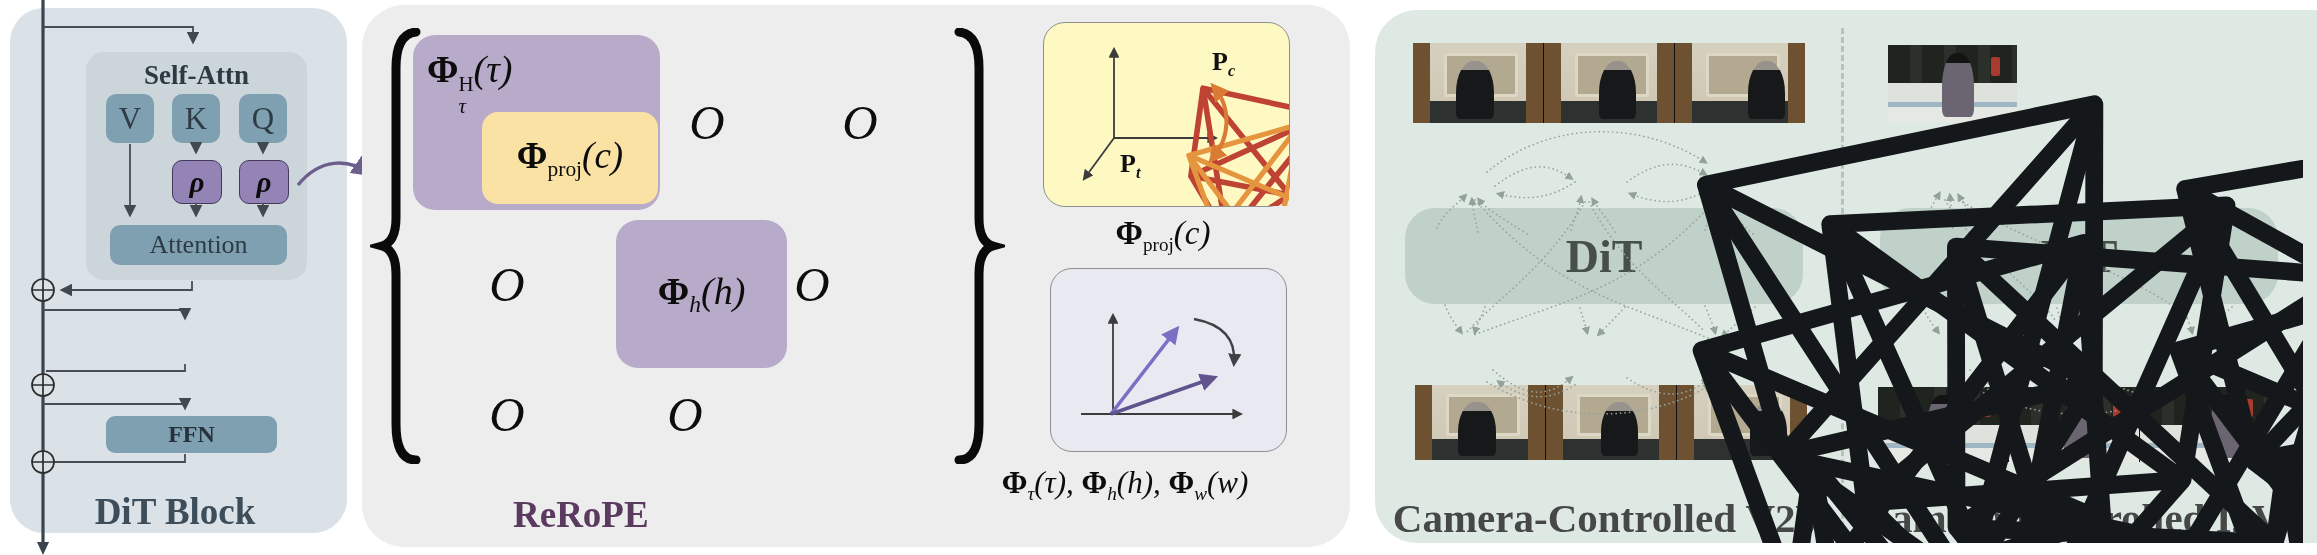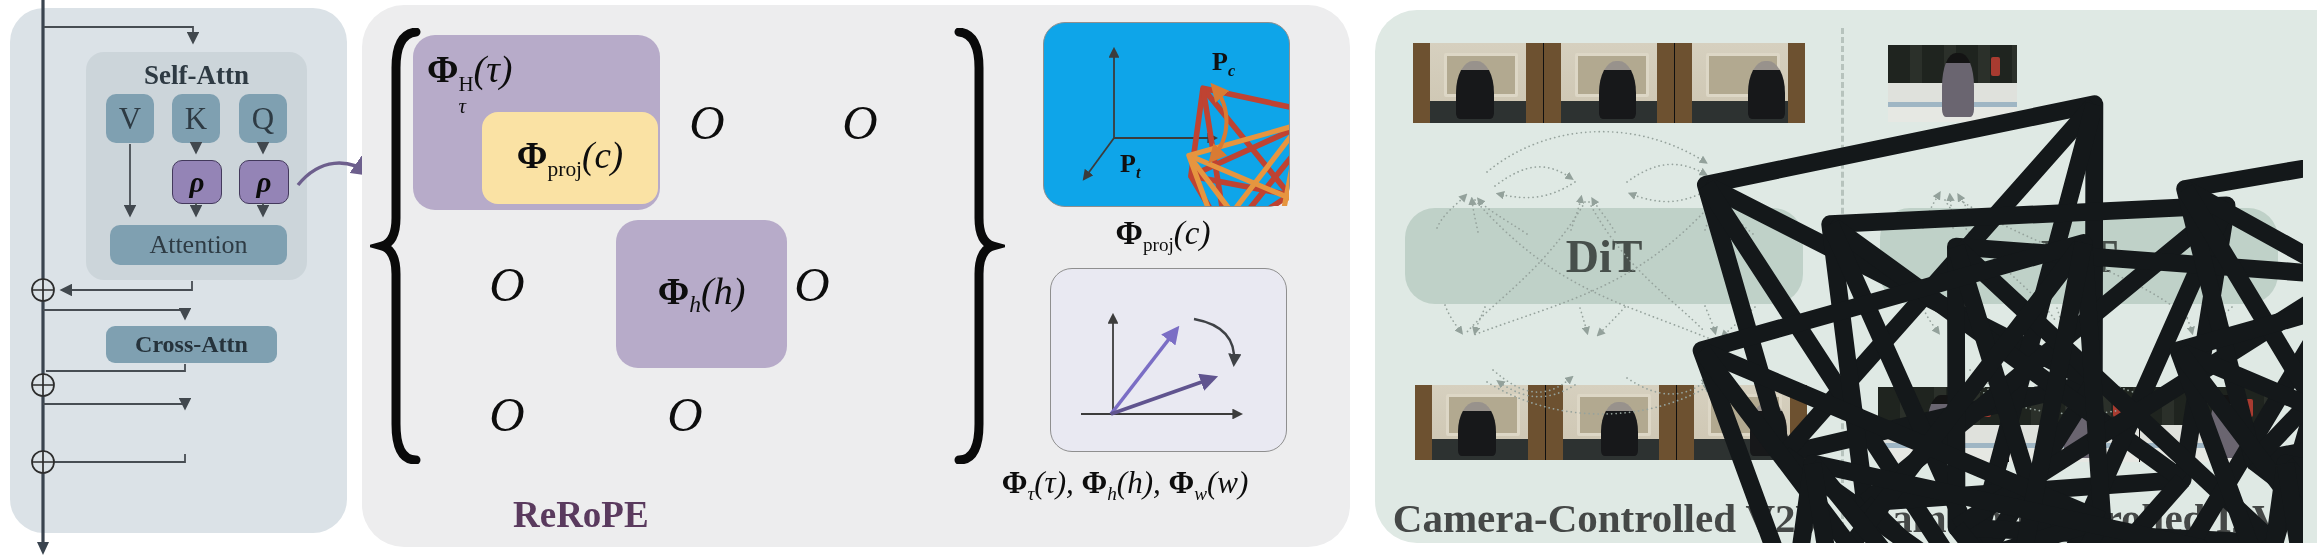--- a/index.html
+++ b/index.html
@@ -103,23 +103,24 @@
       <div class="abs flexc rho" style="left:86px;top:108px">
           <span>ρ</span>
         </div>
       <div class="abs flexc rho" style="left:153px;top:108px">
           <span>ρ</span>
         </div>
       <div class="abs flexc bluebox attn">
           <span>Attention</span>
         </div>
     </div>
-    <div class="abs flexc bluebox modbox" style="top:318px;color:#26333c">
-        <span>Cross-Attn</span>
-      </div>
+    <div class="abs flexc bluebox modbox" style="top:408px;color:#26333c">
+        <span>FFN</span>
+      </div>
+    <div class="abs dit-title">DiT Block</div>
   </div>
 
   <svg class="abs" style="left:0;top:0" width="400" height="555">
     <defs>
       <marker id="arr" viewBox="0 0 10 10" refX="8" refY="5" markerWidth="7" markerHeight="7" orient="auto-start-reverse">
         <path d="M0 0 L10 5 L0 10 z" fill="#41484e"></path>
       </marker>
       <marker id="arrP" viewBox="0 0 10 10" refX="8" refY="5" markerWidth="6.5" markerHeight="6.5" orient="auto-start-reverse">
         <path d="M0 0 L10 5 L0 10 z" fill="#6d5f8d"></path>
       </marker>
@@ -189,21 +190,21 @@
         <b>Φ</b><span class="msub">h</span><span class="arg">(h)</span>
       </div>
     </div>
     <div class="zero" style="left:415px;top:250px">O</div>
 
     <div class="zero" style="left:110px;top:380px">O</div>
     <div class="zero" style="left:288px;top:380px">O</div>
 
     <div class="abs rerope-title">ReRoPE</div>
 
-    <div class="abs minibox" style="left:681px;top:17px;width:245px;height:183px;background:#0ea5e9">
+    <div class="abs minibox" style="left:681px;top:17px;width:245px;height:183px;background:#fef9c3">
       <svg width="245" height="183">
         <defs>
           <marker id="arrD" viewBox="0 0 10 10" refX="8" refY="5" markerWidth="6" markerHeight="6" orient="auto-start-reverse">
             <path d="M0 0 L10 5 L0 10 z" fill="#3c3c3c"></path>
           </marker>
           <marker id="arrO" viewBox="0 0 10 10" refX="7" refY="5" markerWidth="4.6" markerHeight="4.6" orient="auto-start-reverse">
             <path d="M0 0 L10 5 L0 10 z" fill="#d97b33"></path>
           </marker>
         </defs>
         <g stroke="#3c3c3c" stroke-width="1.8" fill="none">

